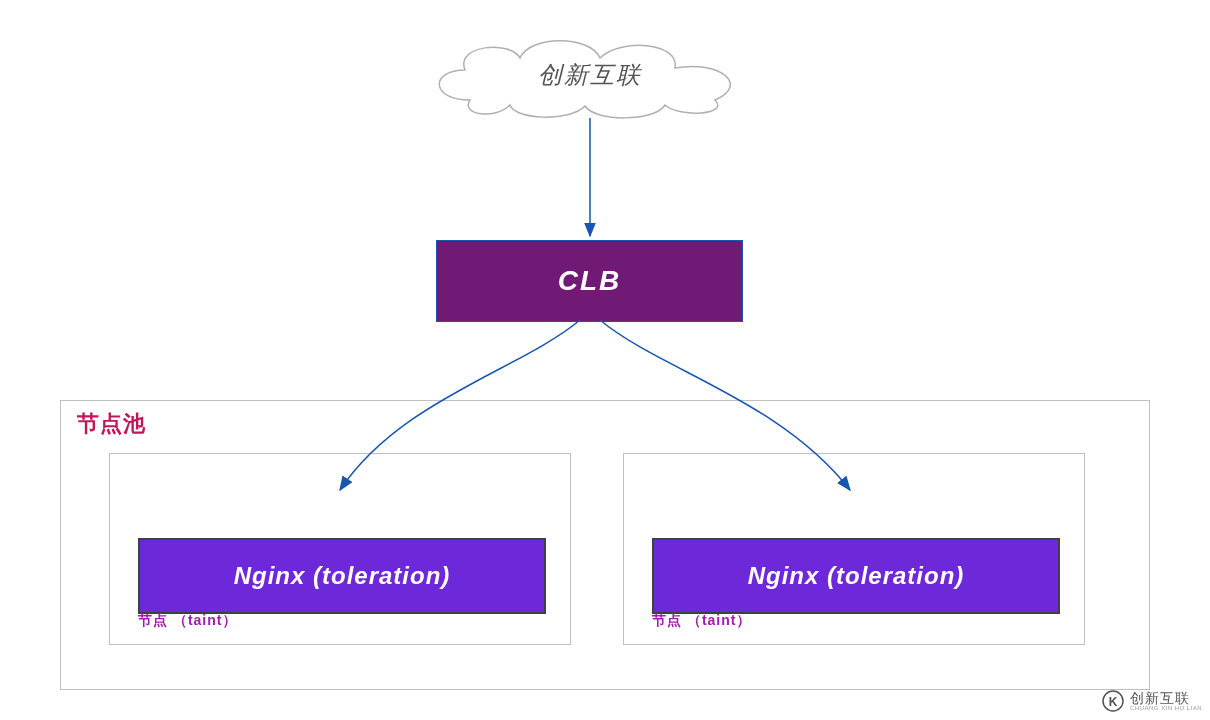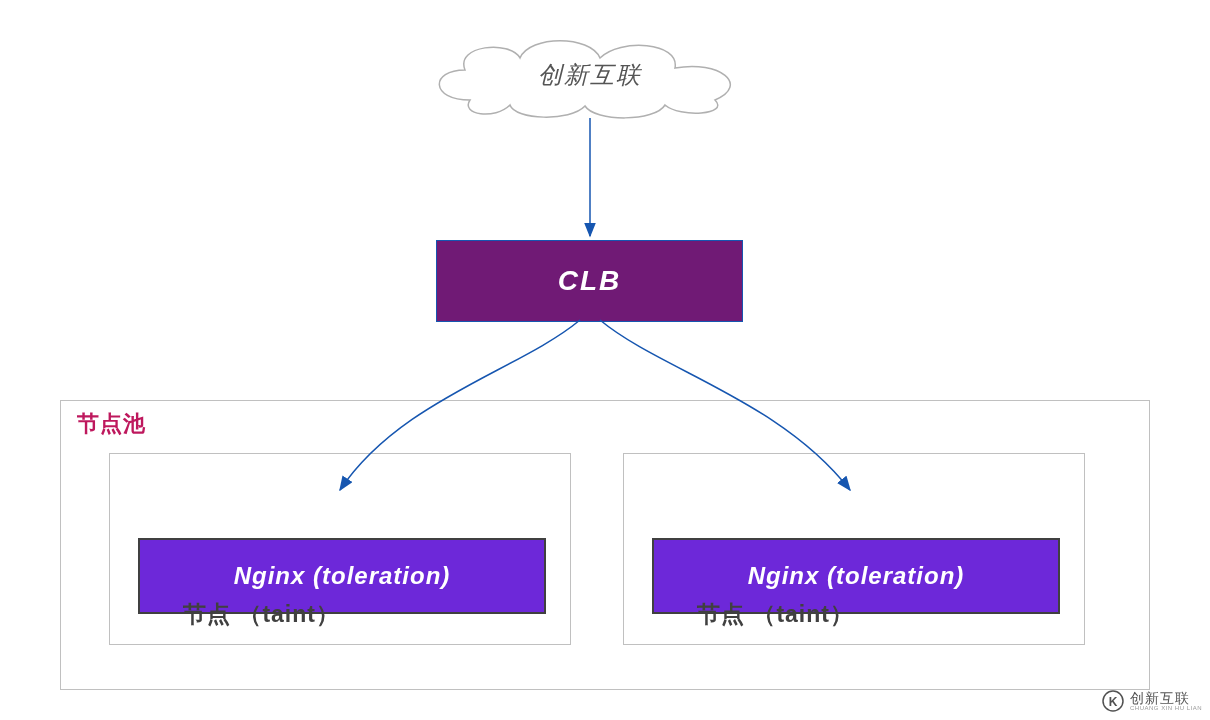--- a/index.html
+++ b/index.html
@@ -96,25 +96,24 @@
     font-size: 24px;
     font-weight: 700;
     font-style: italic;
     letter-spacing: 1px;
     margin-top: 44px;
   }
   .node-caption {
     position: absolute;
     left: 28px;
     bottom: 14px;
-    font-size: 23px;
-    font-weight: 700;
-    color: #404040;
-    letter-spacing: 1px;
-    margin-left: 45px;
+    font-size: 14px;
+    font-weight: 700;
+    color: #a21caf;
+    letter-spacing: 1px;
   }
   svg.arrows {
     position: absolute;
     left: 0;
     top: 0;
     width: 1210px;
     height: 720px;
     pointer-events: none;
   }
   .watermark {

